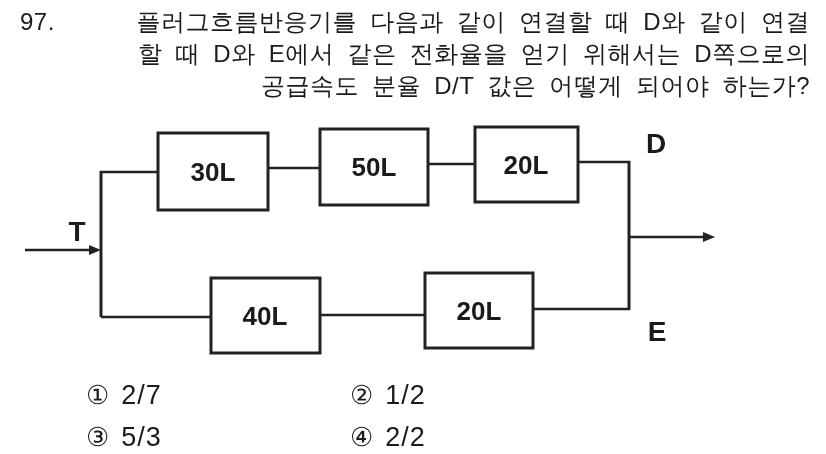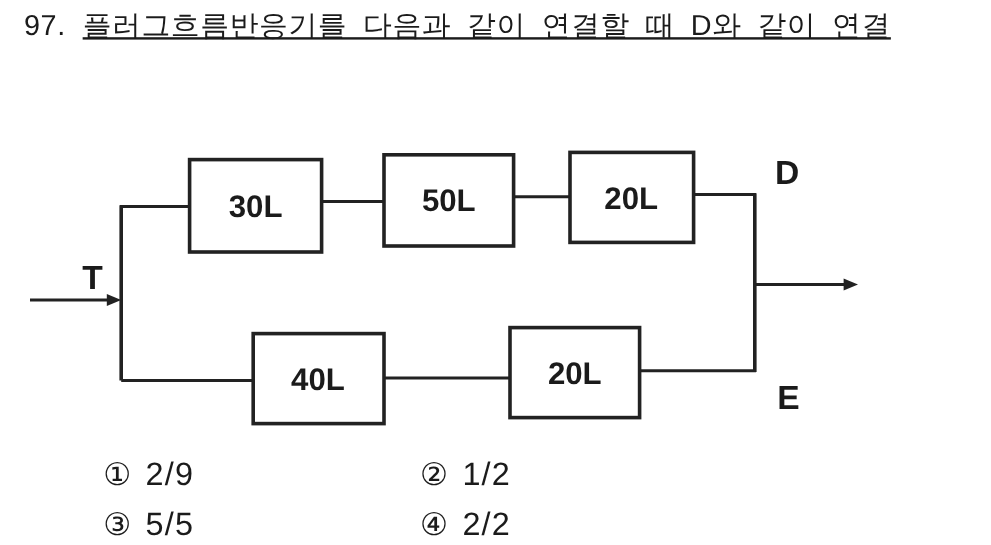--- a/index.html
+++ b/index.html
@@ -8,20 +8,21 @@
     background: #ffffff;
   }
   .page {
     position: relative;
     width: 826px;
     height: 454px;
     background: #ffffff;
     font-family: "Liberation Sans", sans-serif;
     color: #1b1b1b;
     overflow: hidden;
+    text-align: right;
   }
   
   .question {
     position: absolute;
     left: 20px;
     top: 6px;
     width: 790px;
     display: flex;
   }
   .qnum {
@@ -33,21 +34,20 @@
   }
   .qtext {
     flex: 1 1 auto;
   }
   .qline {
     font-size: 24px;
     line-height: 32px;
     letter-spacing: 0.5px;
     word-spacing: 6px;
     white-space: nowrap;
-    text-decoration: underline;
   }
   
   .diagram {
     position: absolute;
     left: 0;
     top: 108px;
   }
   .diagram .pipe {
     stroke: #222222;
     stroke-width: 2.5;
@@ -94,20 +94,22 @@
 </style>
 </head>
 <body>
 
 <div class="page">
 
   <div class="question">
     <span class="qnum">97.</span>
     <div class="qtext">
       <div class="qline">플러그흐름반응기를 다음과 같이 연결할 때 D와 같이 연결</div>
+      <div class="qline">할 때 D와 E에서 같은 전화율을 얻기 위해서는 D쪽으로의</div>
+      <div class="qline">공급속도 분율 D/T 값은 어떻게 되어야 하는가?</div>
     </div>
   </div>
 
   <svg class="diagram" width="826" height="262" viewBox="0 0 826 262" xmlns="http://www.w3.org/2000/svg">
 
     <line class="pipe" x1="25" y1="142" x2="92" y2="142"></line>
     <polygon class="arrowhead" points="101,142 89,137 89,147"></polygon>
     <line class="pipe" x1="101" y1="63" x2="101" y2="209" style="stroke-width:3"></line>
     <line class="pipe" x1="100" y1="64" x2="158" y2="64"></line>
     <line class="pipe" x1="268" y1="60" x2="320" y2="60"></line>
@@ -133,29 +135,29 @@
     <text class="vessel-label" x="479" y="212">20L</text>
 
     <text class="stream-label" x="77" y="133">T</text>
     <text class="stream-label" x="656" y="45">D</text>
     <text class="stream-label" x="657" y="233">E</text>
   </svg>
 
   <div class="choices">
     <div class="choice" style="left:86px; top:379px;">
       <span class="marker">①</span>
-      <span class="value">2/9</span>
+      <span class="value">2/7</span>
     </div>
     <div class="choice" style="left:350px; top:379px;">
       <span class="marker">②</span>
       <span class="value">1/2</span>
     </div>
     <div class="choice" style="left:86px; top:421px;">
       <span class="marker">③</span>
-      <span class="value">5/5</span>
+      <span class="value">5/3</span>
     </div>
     <div class="choice" style="left:350px; top:421px;">
       <span class="marker">④</span>
       <span class="value">2/2</span>
     </div>
   </div>
 
 </div>
 
 </body></html>

